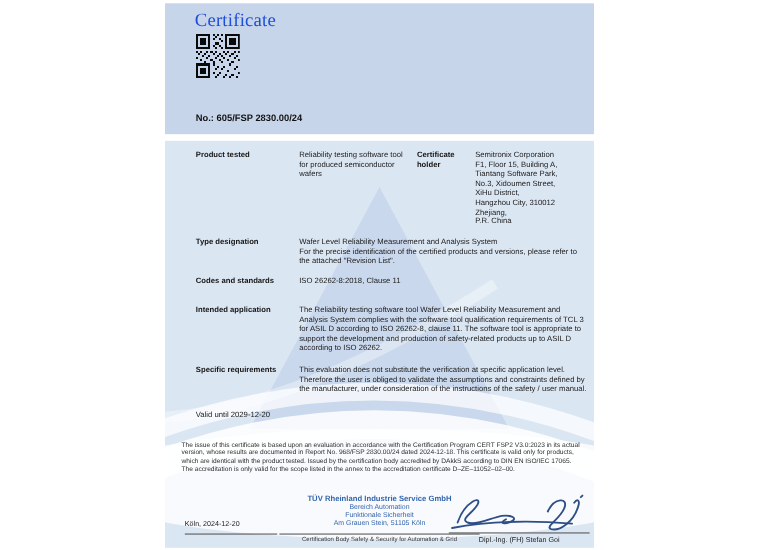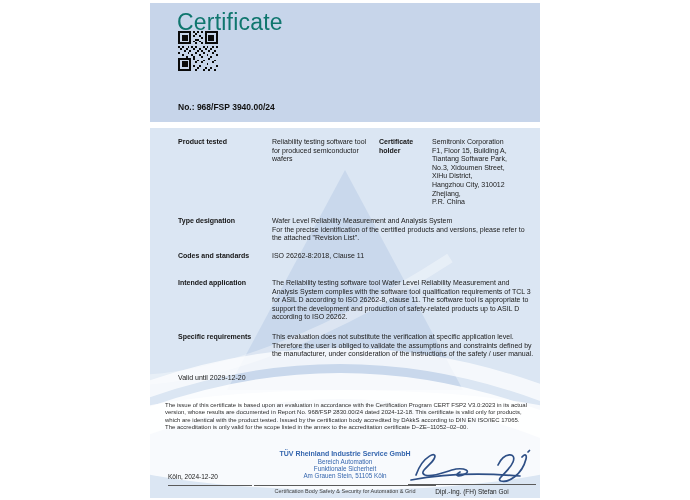--- a/index.html
+++ b/index.html
@@ -4,21 +4,21 @@
 <style>
   * { margin:0; padding:0; box-sizing:border-box; }
   html,body { width:690px; height:500px; background:#fdfdfd; overflow:hidden;
               font-family:"Liberation Sans", sans-serif; color:#1b1b1b; }
   .page { position:relative; width:690px; height:500px; background:#ffffff; }
 
   .cert { position:absolute; left:150px; top:3px; width:390px; height:495px; }
 
   
   .cert-header { position:absolute; left:0; top:0; width:390px; height:119px; background:#c7d5ea; }
-  .cert-title { position:absolute; left:27px; top:6px; font-size:23px; letter-spacing:.2px; color:#0f766e; }
+  .cert-title { position:absolute; left:27px; top:6px; font-size:17px; letter-spacing:.2px; color:#1d4ed8;font-family:Liberation Serif, serif; }
   .qr { position:absolute; left:28px; top:28px; width:40px; height:40px; }
   .cert-no { position:absolute; left:28px; top:99px; font-size:8.5px; font-weight:bold; color:#111; }
 
   
   .cert-body { position:absolute; left:0; top:125px; width:390px; height:370px;
                background:#dbe6f3; overflow:hidden; }
   .watermark { position:absolute; left:0; top:0; width:390px; height:370px; }
 
   .abs { position:absolute; }
   .lbl { font-size:7px; font-weight:bold; color:#151515; line-height:8.6px; }
@@ -66,21 +66,21 @@
                M3,10h1v1h-1z M6,10h1v1h-1z M10,10h1v1h-1z M12,10h1v1h-1z M16,10h1v1h-1z M19,10h1v1h-1z
                M0,11h1v1h-1z M5,11h1v1h-1z M9,11h1v1h-1z M13,11h1v1h-1z M18,11h1v1h-1z
                M2,12h1v1h-1z M7,12h1v1h-1z M11,12h1v1h-1z M15,12h1v1h-1z M20,12h1v1h-1z
                M4,13h1v1h-1z M8,13h1v1h-1z M12,13h1v1h-1z M17,13h1v1h-1z
                M8,14h1v1h-1z M16,14h1v1h-1z M10,15h1v1h-1z M13,15h1v1h-1z M19,15h1v1h-1z
                M9,16h1v1h-1z M12,16h1v1h-1z M18,16h1v1h-1z M15,17h1v1h-1z
                M8,18h1v1h-1z M11,18h1v1h-1z M20,18h1v1h-1z M10,19h1v1h-1z M14,19h1v1h-1z M17,19h1v1h-1z
                M9,20h1v1h-1z M13,20h1v1h-1z M16,20h1v1h-1z M19,20h1v1h-1z"></path>
         </g>
       </svg>
-      <div class="cert-no">No.: 968/FSP 3940.00/24</div>
+      <div class="cert-no">No.: 605/FSP 2830.00/24</div>
     </div>
 
     <div class="cert-body">
 
       <svg class="watermark" viewBox="0 0 390 370">
         <polygon points="195,42 313,262 77,262" fill="#c9d8ec"></polygon>
         <path d="M-20,268 Q195,186 410,272" stroke="rgba(255,255,255,0.72)" stroke-width="16" fill="none"></path>
         <path d="M-20,300 Q195,214 410,304" stroke="rgba(255,255,255,0.85)" stroke-width="26" fill="none"></path>
         <ellipse cx="195" cy="312" rx="272" ry="50" fill="rgba(255,255,255,0.8)"></ellipse>
         <path d="M-10,252 Q120,246 300,130" stroke="rgba(255,255,255,0.35)" stroke-width="10" fill="none"></path>

